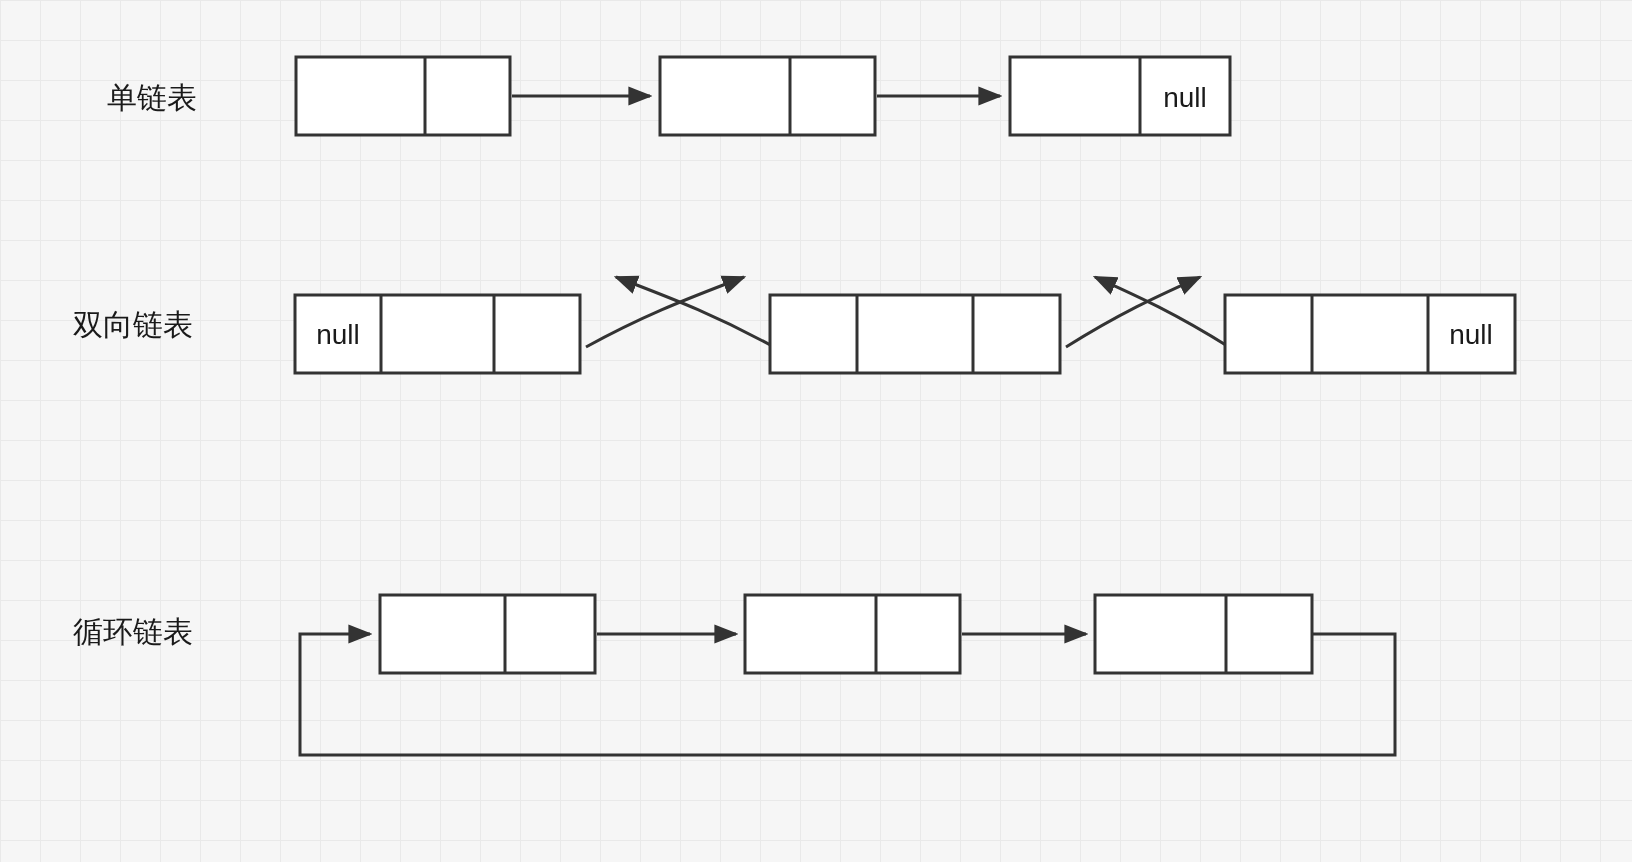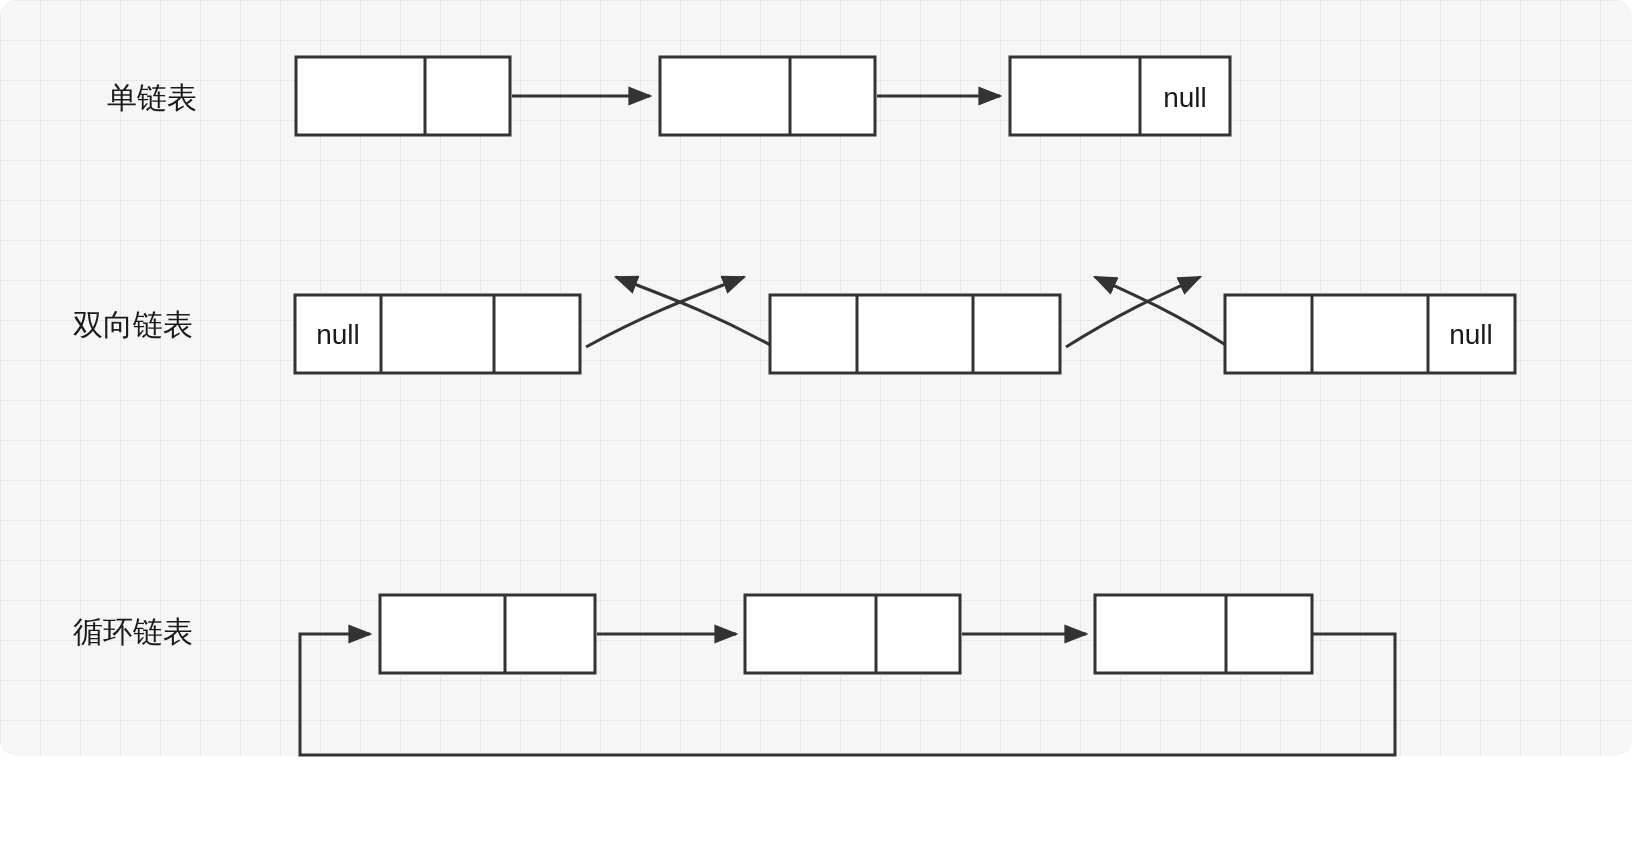--- a/index.html
+++ b/index.html
@@ -2,27 +2,26 @@
 <html style="--stroke: #333333; --node-fill: #ffffff; --background: #f6f6f6; --grid-line: #e9e9e9;"><head>
 <meta charset="utf-8">
 <style>
   * { margin: 0; padding: 0; box-sizing: border-box; }
   html, body { width: 1632px; height: 862px; overflow: hidden; }
   body { font-family: "Liberation Sans", sans-serif; }
 
   .canvas {
     position: relative;
     width: 1632px;
-    height: 756px;
+    height: 862px;
     background-color: var(--background, #f6f6f6);
     background-image:
       linear-gradient(to right, var(--grid-line, #e9e9e9) 1px, transparent 1px),
       linear-gradient(to bottom, var(--grid-line, #e9e9e9) 1px, transparent 1px);
     background-size: 40px 40px;
-    border-radius: 16px;
   }
 
   svg { position: absolute; left: 0; top: 0; }
 
   .node-box {
     fill: var(--node-fill, #ffffff);
     stroke: var(--stroke, #333333);
     stroke-width: 3;
   }
   .divider {

